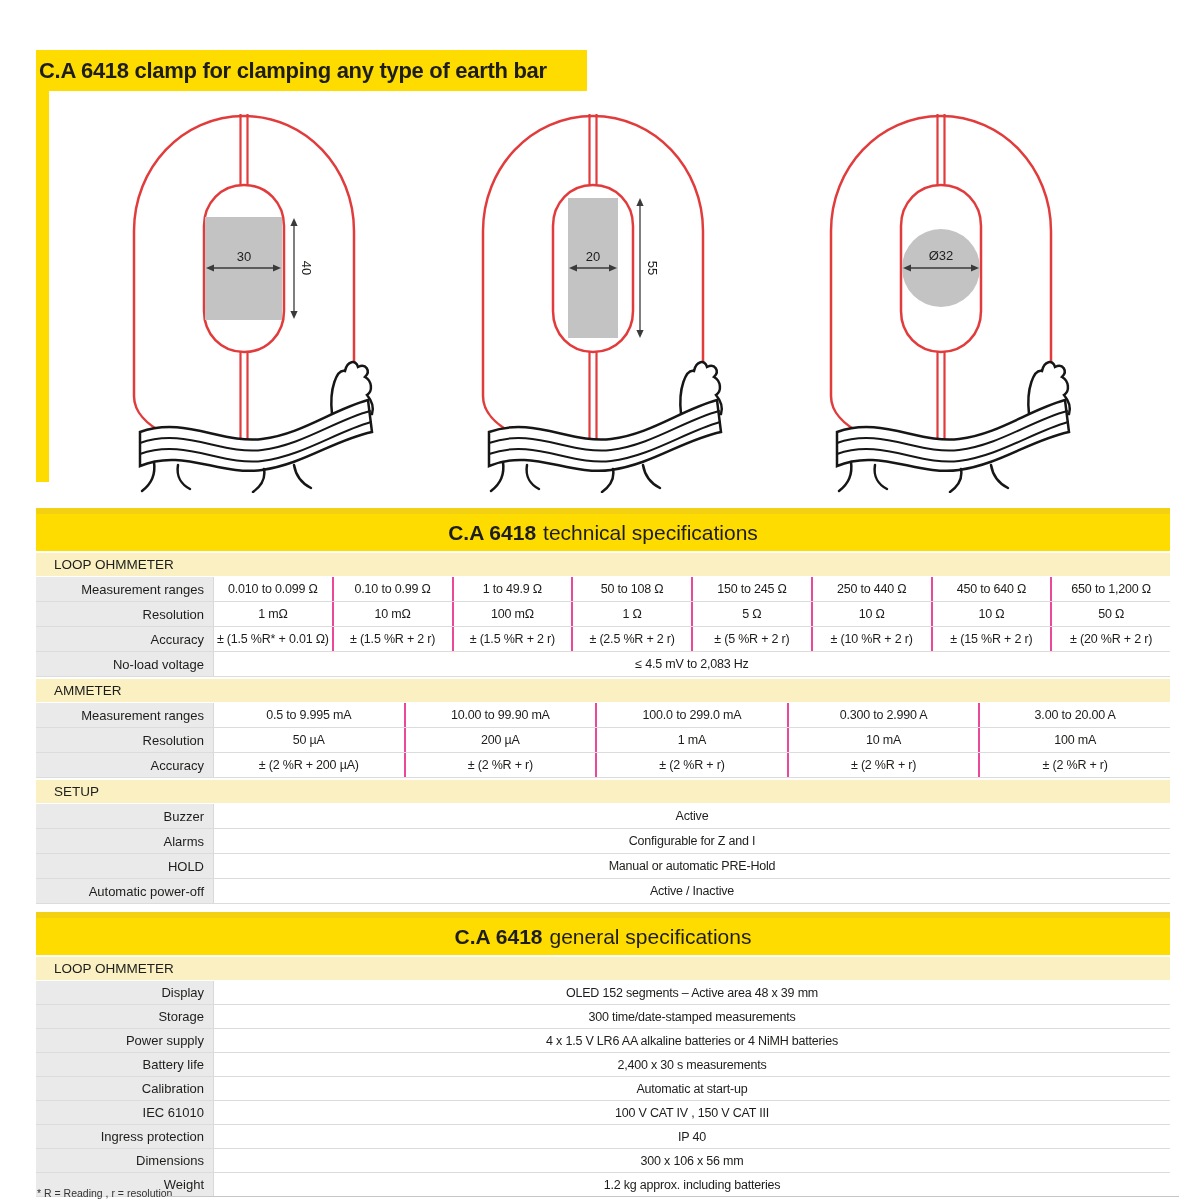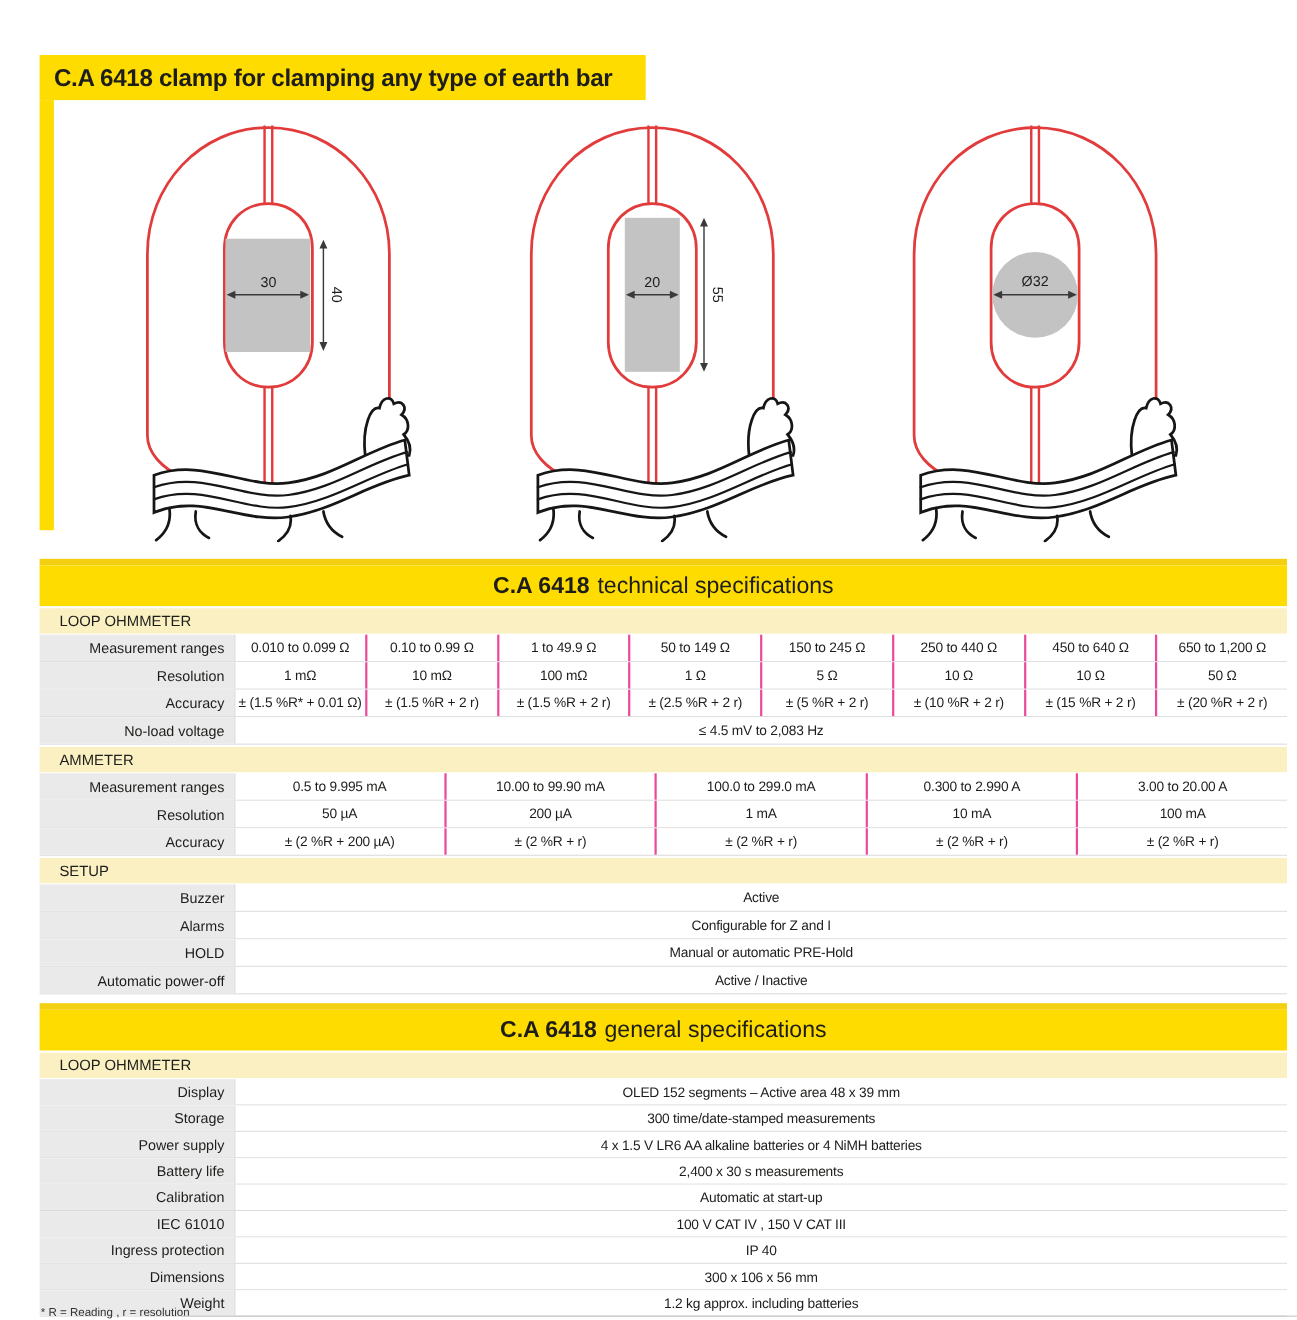--- a/index.html
+++ b/index.html
@@ -2,21 +2,21 @@
 <html><head>
 <meta charset="utf-8">
 <style>
   html,body{margin:0;padding:0;background:#fff;}
   .page{position:relative;width:1179px;height:1200px;background:#fff;overflow:hidden;
         font-family:"Liberation Sans", sans-serif;color:#1d1d1b;}
 
   
   .banner{position:absolute;left:36px;top:50px;width:551px;height:41px;background:#FFDC00;}
   .banner h1{margin:0;font-size:22px;font-weight:800;letter-spacing:-0.3px;
-             line-height:41px;padding-left:13px;white-space:nowrap;}
+             line-height:41px;padding-left:3px;white-space:nowrap;}
   .left-bar{position:absolute;left:36px;top:91px;width:13px;height:391px;background:#FFDC00;}
 
   
   .diagram{position:absolute;top:98px;width:280px;height:395px;}
   .d1{left:104px;} .d2{left:453px;} .d3{left:801px;}
   .dim-label{font-family:"Liberation Sans",sans-serif;font-size:13px;fill:#1d1d1b;}
 
   
   .spec-table{position:absolute;left:36px;width:1134px;}
   .top-strip{height:6px;background:#F3D011;}
@@ -153,21 +153,21 @@
       <span>technical specifications</span>
     </div>
     <div class="table-body">
         <div class="section-head">LOOP OHMMETER</div>
         <div class="t-row">
           <div class="t-label">Measurement ranges</div>
           <div class="t-cells">
             <div class="t-cell">0.010 to 0.099 Ω</div>
             <div class="t-cell">0.10 to 0.99 Ω</div>
             <div class="t-cell">1 to 49.9 Ω</div>
-            <div class="t-cell">50 to 149 Ω</div>
+            <div class="t-cell">50 to 108 Ω</div>
             <div class="t-cell">150 to 245 Ω</div>
             <div class="t-cell">250 to 440 Ω</div>
             <div class="t-cell">450 to 640 Ω</div>
             <div class="t-cell">650 to 1,200 Ω</div>
           </div>
         </div>
         <div class="t-row">
           <div class="t-label">Resolution</div>
           <div class="t-cells">
             <div class="t-cell">1 mΩ</div>

